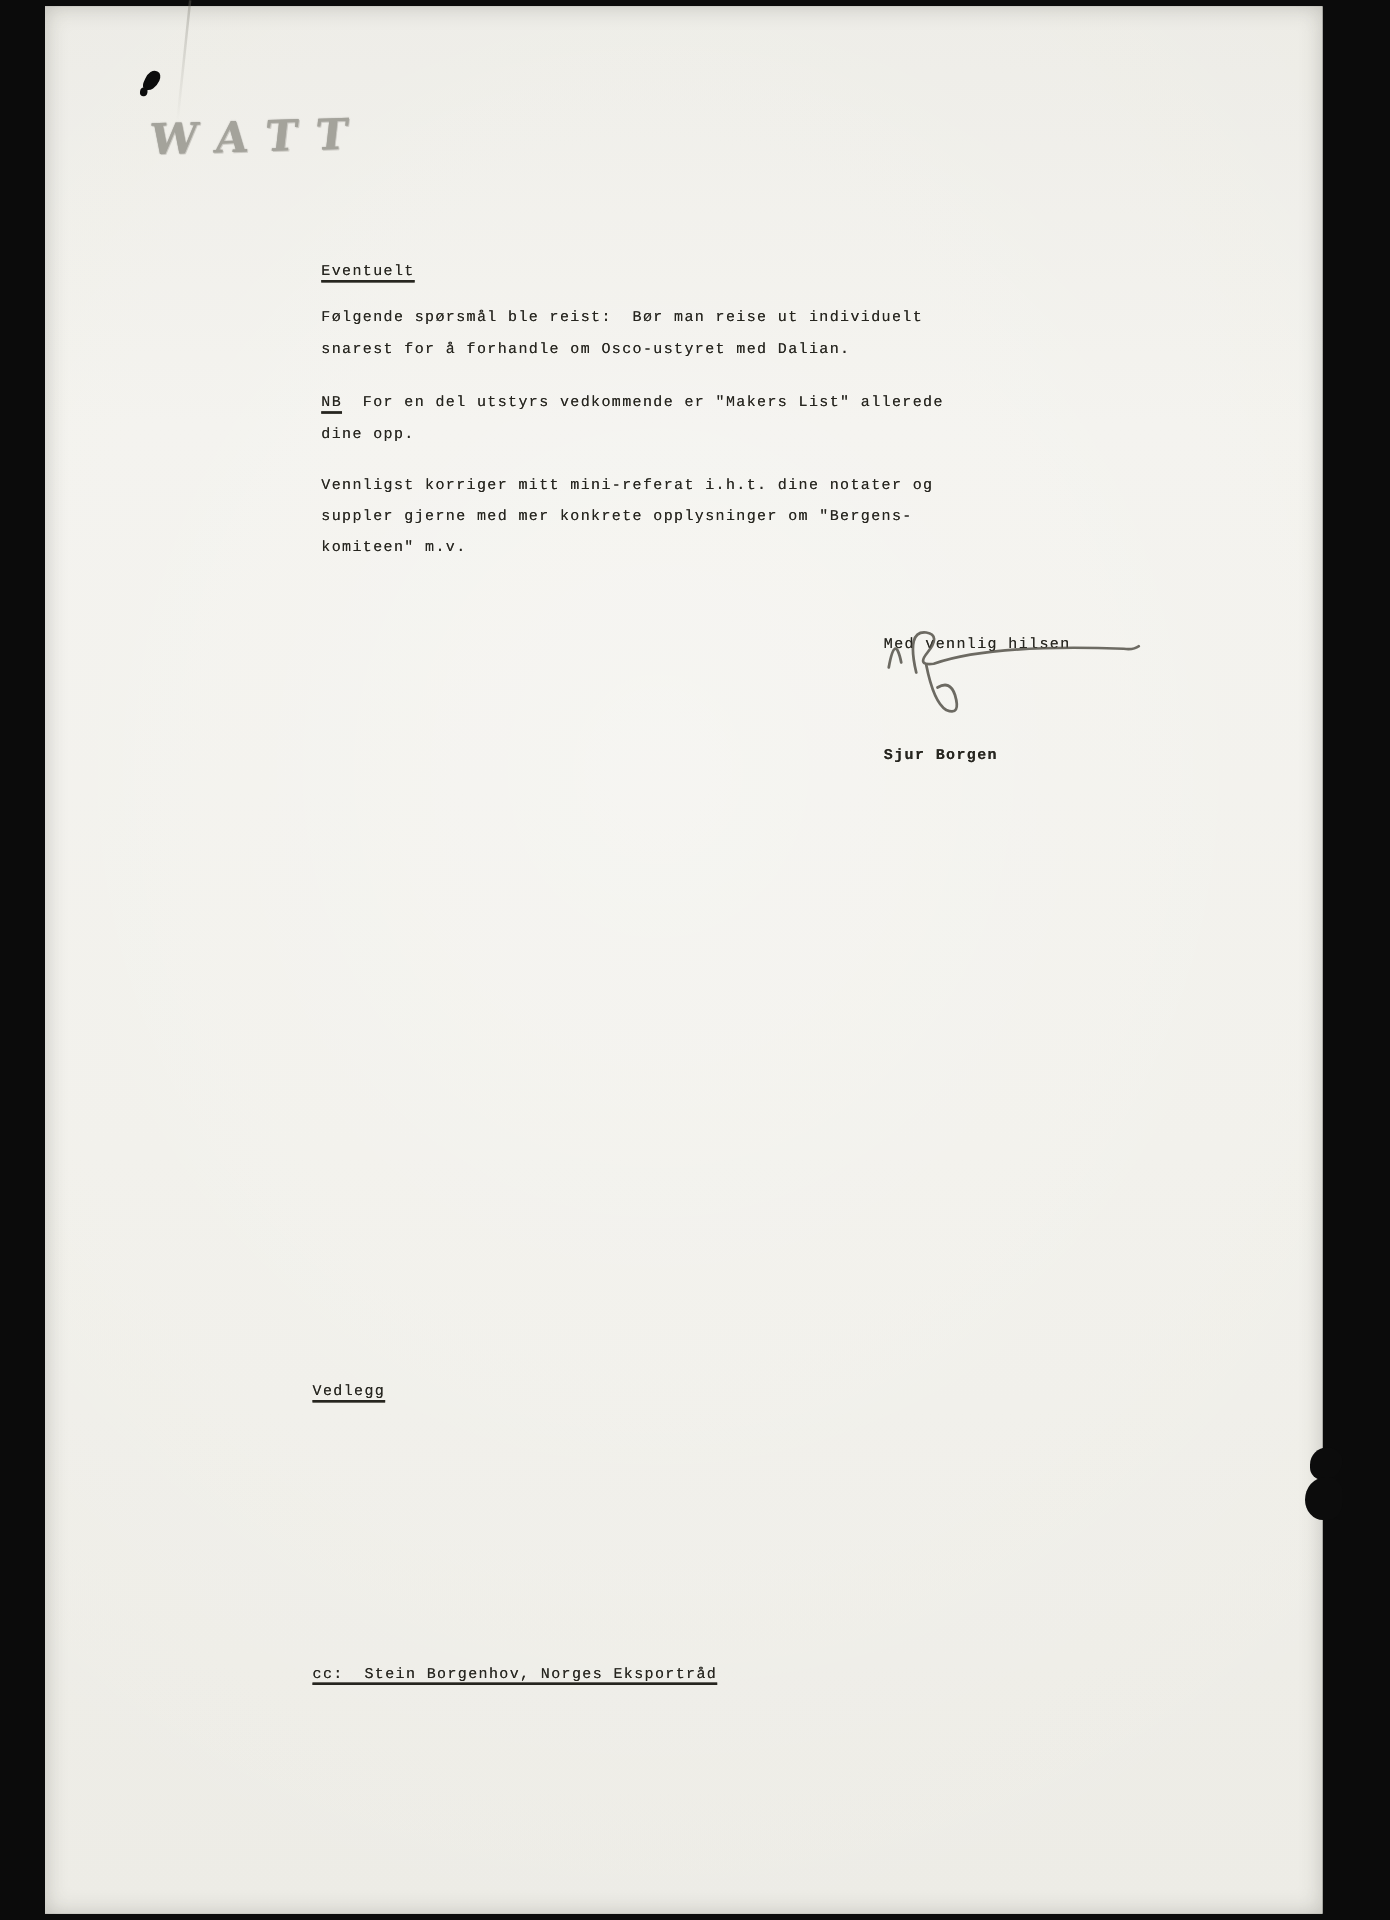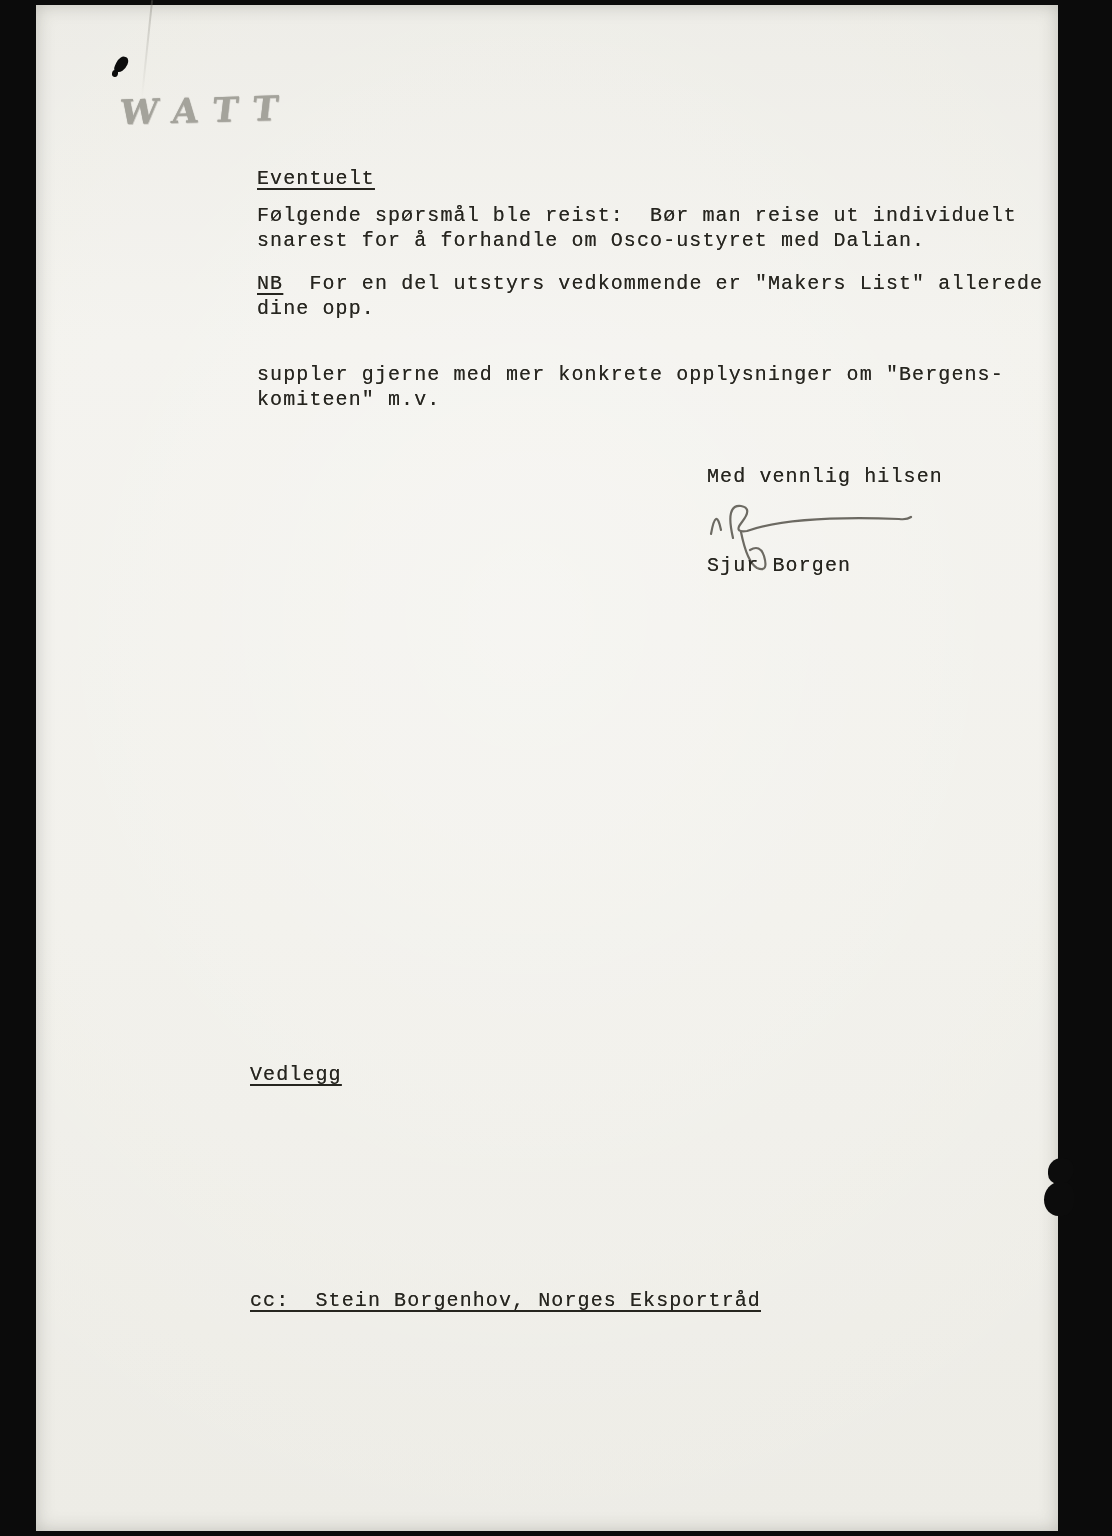--- a/index.html
+++ b/index.html
@@ -25,25 +25,26 @@
     left:36px;top:5px;right:54px;bottom:5px;
     background:
       radial-gradient(ellipse 120% 90% at 48% 40%, rgba(255,255,255,0.35), rgba(255,255,255,0) 70%),
       linear-gradient(180deg,#ecebe5 0%, #f2f1ec 22%, #f0efe9 60%, #edece6 100%);
     background-color:var(--paper);
     box-shadow:inset 0 0 18px rgba(60,58,50,0.25);
   }
   .txt{
     position:absolute;
     color:var(--ink);
-    font-size:20px;
+    font-size:12px;
     line-height:25px;
     letter-spacing:1.1px;
     white-space:pre;
     text-shadow:0 0 0.5px rgba(38,37,31,0.7);
+    margin-top:39px;
   }
   .u{
     text-decoration:underline;
     text-underline-offset:4px;
     text-decoration-thickness:1.5px;
   }
   .stamp{
     position:absolute;
     left:120px;top:90px;
     font-family:"DejaVu Serif","Liberation Serif",serif;
@@ -102,31 +103,32 @@
   <div class="stamp">WATT</div>
 
   <div class="txt u" style="left:257px;top:166px;">Eventuelt</div>
 
   <div class="txt" style="left:257px;top:203px;">Følgende spørsmål ble reist:  Bør man reise ut individuelt</div>
   <div class="txt" style="left:257px;top:271px;"><span class="u">NB</span><span>  For en del utstyrs vedkommende er "Makers List" allerede</span></div>
 
   <div class="txt" style="left:257px;top:228px;">snarest for å forhandle om Osco-ustyret med Dalian.</div>
   <div class="txt" style="left:257px;top:296px;">dine opp.</div>
 
+  <div class="txt" style="left:257px;top:337px;">Vennligst korriger mitt mini-referat i.h.t. dine notater og</div>
   <div class="txt" style="left:257px;top:362px;">suppler gjerne med mer konkrete opplysninger om "Bergens-</div>
   <div class="txt" style="left:257px;top:387px;">komiteen" m.v.</div>
 
   <div class="txt" style="left:707px;top:464px;">Med vennlig hilsen</div>
 
   <svg class="signature" viewBox="0 0 230 112">
     <g fill="none" stroke="#55524a" stroke-width="2.2" stroke-linecap="round" opacity="0.85">
       <path d="M16,58 q5,-28 10,-4"></path>
       <path d="M38,62 q-8,-34 8,-32 q12,2 1,16 q-9,11 5,9 q46,-16 152,-12 q8,1 12,-2"></path>
       <path d="M46,56 q6,30 16,36 q12,5 7,-12 q-4,-12 -14,-6"></path>
     </g>
   </svg>
 
-  <div class="txt" style="left:707px;top:553px;">Sjur Borgen</div>
+  <div class="txt" style="left:707px;top:553px;font-weight:bold;">Sjur Borgen</div>
 
   <div class="txt u" style="left:250px;top:1062px;">Vedlegg</div>
 
   <div class="txt u" style="left:250px;top:1288px;">cc:  Stein Borgenhov, Norges Eksportråd</div>
 </div>
 
 </body></html>

